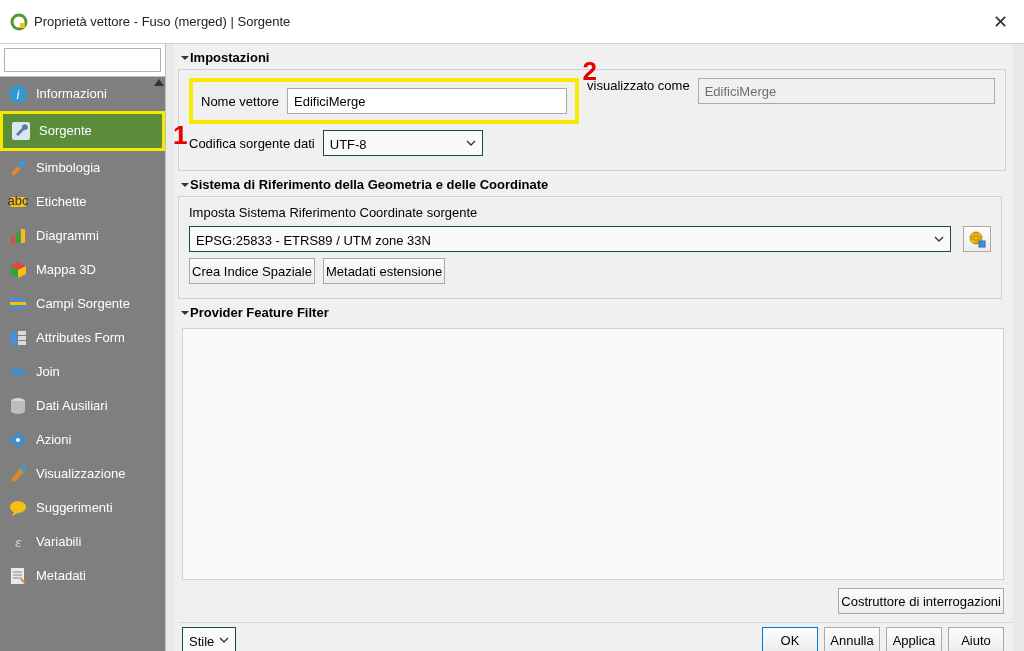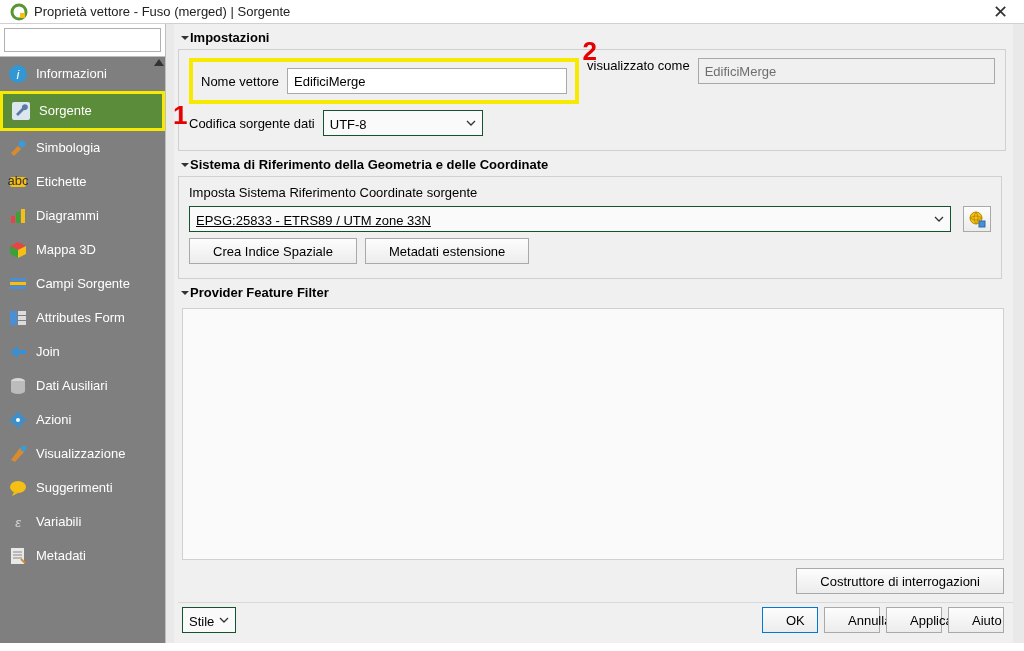--- a/index.html
+++ b/index.html
@@ -1,19 +1,19 @@
 <!DOCTYPE html>
 <html><head>
 <meta charset="utf-8">
 <style>
 * { box-sizing: border-box; margin: 0; padding: 0; font-family: "Segoe UI", Tahoma, sans-serif; font-size: 13px; }
 body { background: #fff; width: 1024px; height: 651px; overflow: hidden; position: relative; }
 
 
-.titlebar { height: 24px; display: flex; align-items: center; padding: 0 10px; border-bottom: 1px solid #d0d0d0; background: #fff; }
+.titlebar { height: 44px; display: flex; align-items: center; padding: 0 10px; border-bottom: 1px solid #d0d0d0; background: #fff; }
 .titlebar .qlogo { width: 18px; height: 18px; margin-right: 6px; }
 .titlebar .title { color: #222; }
 .titlebar .close { margin-left: auto; font-size: 18px; color: #333; cursor: pointer; padding: 0 6px; }
 
 
 .mainbox { display: flex; height: calc(651px - 32px); }
 
 .sidebar-wrap { width: 166px; display: flex; flex-direction: column; border-right: 1px solid #bfbfbf; }
 .search-wrap { padding: 4px; border-bottom: 1px solid #bfbfbf; }
 .search-input { width: 100%; height: 24px; border: 1px solid #b0b0b0; padding: 2px 4px 2px 20px; background: #fff; position: relative; }
@@ -45,24 +45,24 @@
 .lbl { color: #000; }
 .txt { height: 26px; border: 1px solid #a9a9a9; background: #fff; padding: 2px 6px; }
 .txt[disabled] { background: #f0f0f0; color: #6e6e6e; }
 .combo { height: 26px; border: 1px solid #14532d; background: #fafafa; display: flex; align-items: center; padding: 3px 22px 0 6px; position: relative; }
 .combo .dd { position: absolute; right: 6px; top: 50%; transform: translateY(-50%); }
 
 .hl-name { border: 4px solid #f7ea00; padding: 6px 8px; display: flex; align-items: center; gap: 8px; position: relative; }
 .anno1 { position: absolute; left: -22px; top: 0px; color: #e60000; font-size: 26px; font-weight: bold; }
 .anno2 { position: absolute; right: -22px; top: -26px; color: #e60000; font-size: 26px; font-weight: bold; }
 
-.btn { height: 26px; border: 1px solid #a9a9a9; background: linear-gradient(#fdfdfd,#ececec); padding: 0 23px; cursor: pointer; }
+.btn { height: 26px; border: 1px solid #a9a9a9; background: linear-gradient(#fdfdfd,#ececec); padding: 0 2px; cursor: pointer; }
 .btn.icon { padding: 0 4px; width: 28px; display:flex; align-items:center; justify-content:center;}
 
-.crs-row { display:flex; gap:12px; align-items: flex-end; text-decoration: underline; }
+.crs-row { display:flex; gap:12px; align-items: flex-end; }
 .crs-row .combo { flex:1; }
 .filter-box { flex: 1; background: #fafafa; border: 1px solid #d0d0d0; margin: 4px 16px 4px 4px; min-height: 210px; }
 .filter-btnrow { display: flex; justify-content: flex-end; padding: 4px 16px 6px 4px; }
 .bottom-bar { display: flex; align-items: center; padding: 4px 16px 4px 4px; gap: 6px; border-top:1px solid #d9d9d9; margin-top:2px; }
 .bottom-bar .spacer { flex: 1; }
 .bottom-bar .btn { width: 56px; }
 .bottom-bar .btn.ok { border-color:#0078d7; }
 
 svg { display: block; }
 </style>

